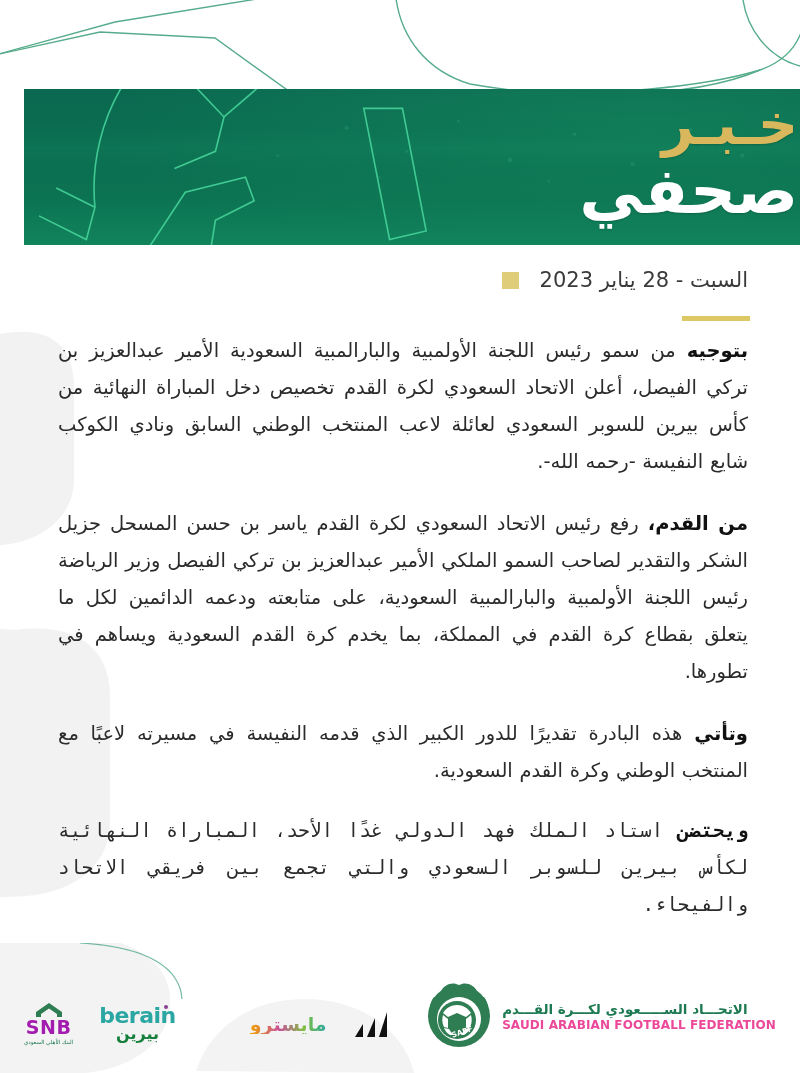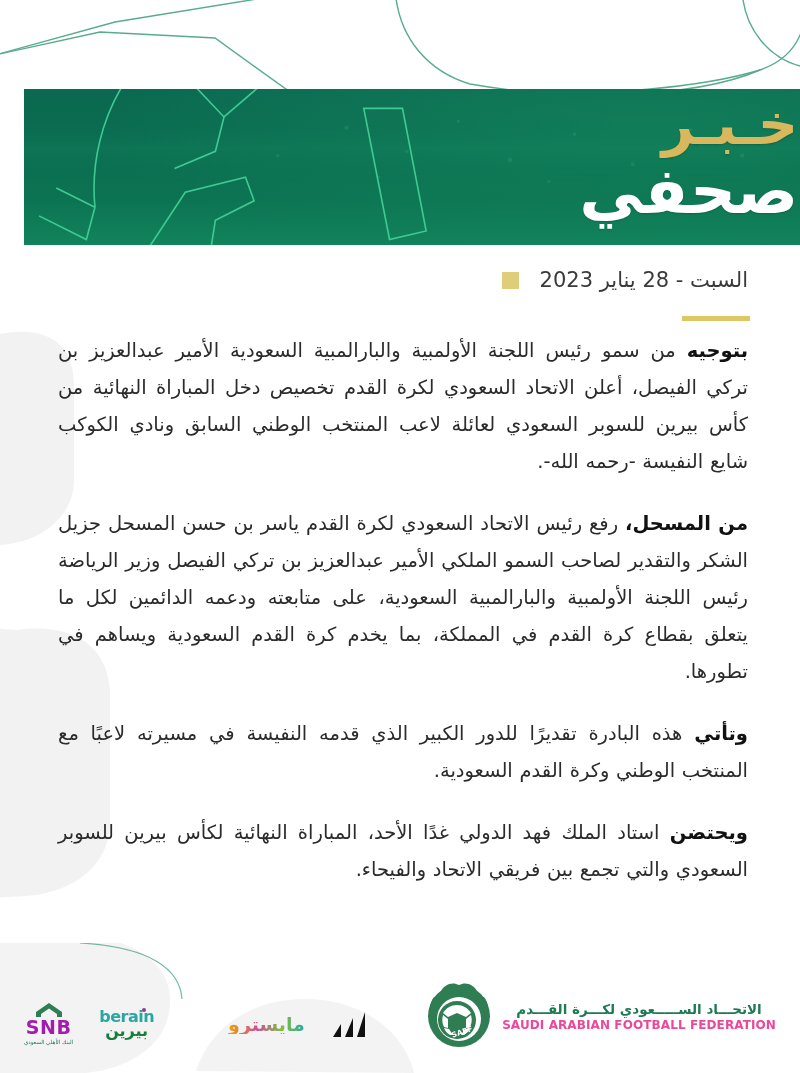--- a/index.html
+++ b/index.html
@@ -59,57 +59,57 @@
 
   
   .content {
     position:absolute; right:52px; left:52px; top:332px;
     direction:rtl; text-align:justify; text-align-last:right;margin-left:6px;
   }
   .para {
     font-size:19.5px; line-height:37px; color:#2b2b2b;
     margin-bottom:25px; word-spacing:.5px;
   }
-  .para:last-child { margin-bottom:0; }
+  .para:last-child { margin-bottom:0;font-family:Liberation Mono, monospace; }
   .para b { font-weight:700; color:#111; }
 
   
   .footer {
     position:absolute; left:0; right:0; bottom:0; height:110px;
   }
   .sponsors {
     position:absolute; left:24px; bottom:28px;
     display:flex; align-items:center; gap:26px; direction:ltr;
   }
   .logo { display:flex; align-items:center; justify-content:center; }
 
   
   .snb { flex-direction:column; gap:1px; }
   .snb-roof { width:26px; height:14px; }
   .snb-word { font-size:19px; font-weight:700; color:#a21caf; letter-spacing:.5px; line-height:1; }
   .snb-ar { font-size:5.5px; color:#1e7a52; letter-spacing:.2px; margin-top:1px; }
 
   
   .berain { flex-direction:column; gap:0px; }
-  .berain-en { font-size:16px; font-weight:700; color:#2aa7a3; line-height:.95; letter-spacing:-.5px; position:relative; }
+  .berain-en { font-size:22px; font-weight:700; color:#2aa7a3; line-height:.95; letter-spacing:-.5px; position:relative; }
   .berain-en .dot { position:absolute; top:-1px; right:8px; width:4px; height:4px; border-radius:50%; background:#8a3f8f; }
   .berain-ar { font-size:16px; font-weight:700; color:#15803d; line-height:1; margin-top:-1px; }
 
   
   .maestro { font-size:19px; font-weight:700; line-height:1;margin-left:48px; }
 
   
   .adidas svg { display:block; }
 
   
   .saff-lockup {
     position:absolute; right:24px; bottom:24px;
     display:flex; align-items:center; gap:10px; direction:rtl;
   }
-  .saff-words { text-align:center; direction:rtl; }
+  .saff-words { text-align:left; direction:rtl; }
   .saff-ar { font-size:13.5px; font-weight:700; color:#1e7a52; letter-spacing:1px; line-height:1.35; }
   .saff-en { font-size:12px; font-weight:700; color:#ec4899; letter-spacing:.1px; direction:ltr; line-height:1.2; }
   .saff-badge { width:66px; height:66px; flex:none; }
 </style>
 </head>
 <body>
 
 <div class="bg-art">
 
   <svg class="wm-top" viewBox="0 0 800 110" fill="none">
@@ -185,21 +185,21 @@
 </div>
 <div class="date-underline"></div>
 
 <div class="content">
 
   <p class="para">
     <b>بتوجيه</b><span> من سمو رئيس اللجنة الأولمبية والبارالمبية السعودية الأمير عبدالعزيز بن تركي الفيصل، أعلن الاتحاد السعودي لكرة القدم تخصيص دخل المباراة النهائية من كأس بيرين للسوبر السعودي لعائلة لاعب المنتخب الوطني السابق ونادي الكوكب شايع النفيسة -رحمه الله-.</span>
   </p>
 
   <p class="para">
-    <b>من المسحل،</b><span> رفع رئيس الاتحاد السعودي لكرة القدم ياسر بن حسن المسحل جزيل الشكر والتقدير لصاحب السمو الملكي الأمير عبدالعزيز بن تركي الفيصل وزير الرياضة رئيس اللجنة الأولمبية والبارالمبية السعودية، على متابعته ودعمه الدائمين لكل ما يتعلق بقطاع كرة القدم في المملكة، بما يخدم كرة القدم السعودية ويساهم في تطورها.</span>
+    <b>من القدم،</b><span> رفع رئيس الاتحاد السعودي لكرة القدم ياسر بن حسن المسحل جزيل الشكر والتقدير لصاحب السمو الملكي الأمير عبدالعزيز بن تركي الفيصل وزير الرياضة رئيس اللجنة الأولمبية والبارالمبية السعودية، على متابعته ودعمه الدائمين لكل ما يتعلق بقطاع كرة القدم في المملكة، بما يخدم كرة القدم السعودية ويساهم في تطورها.</span>
   </p>
 
   <p class="para">
     <b>وتأتي</b><span> هذه البادرة تقديرًا للدور الكبير الذي قدمه النفيسة في مسيرته لاعبًا مع المنتخب الوطني وكرة القدم السعودية.</span>
   </p>
 
   <p class="para">
     <b>ويحتضن</b><span> استاد الملك فهد الدولي غدًا الأحد، المباراة النهائية لكأس بيرين للسوبر السعودي والتي تجمع بين فريقي الاتحاد والفيحاء.</span>
   </p>
 

